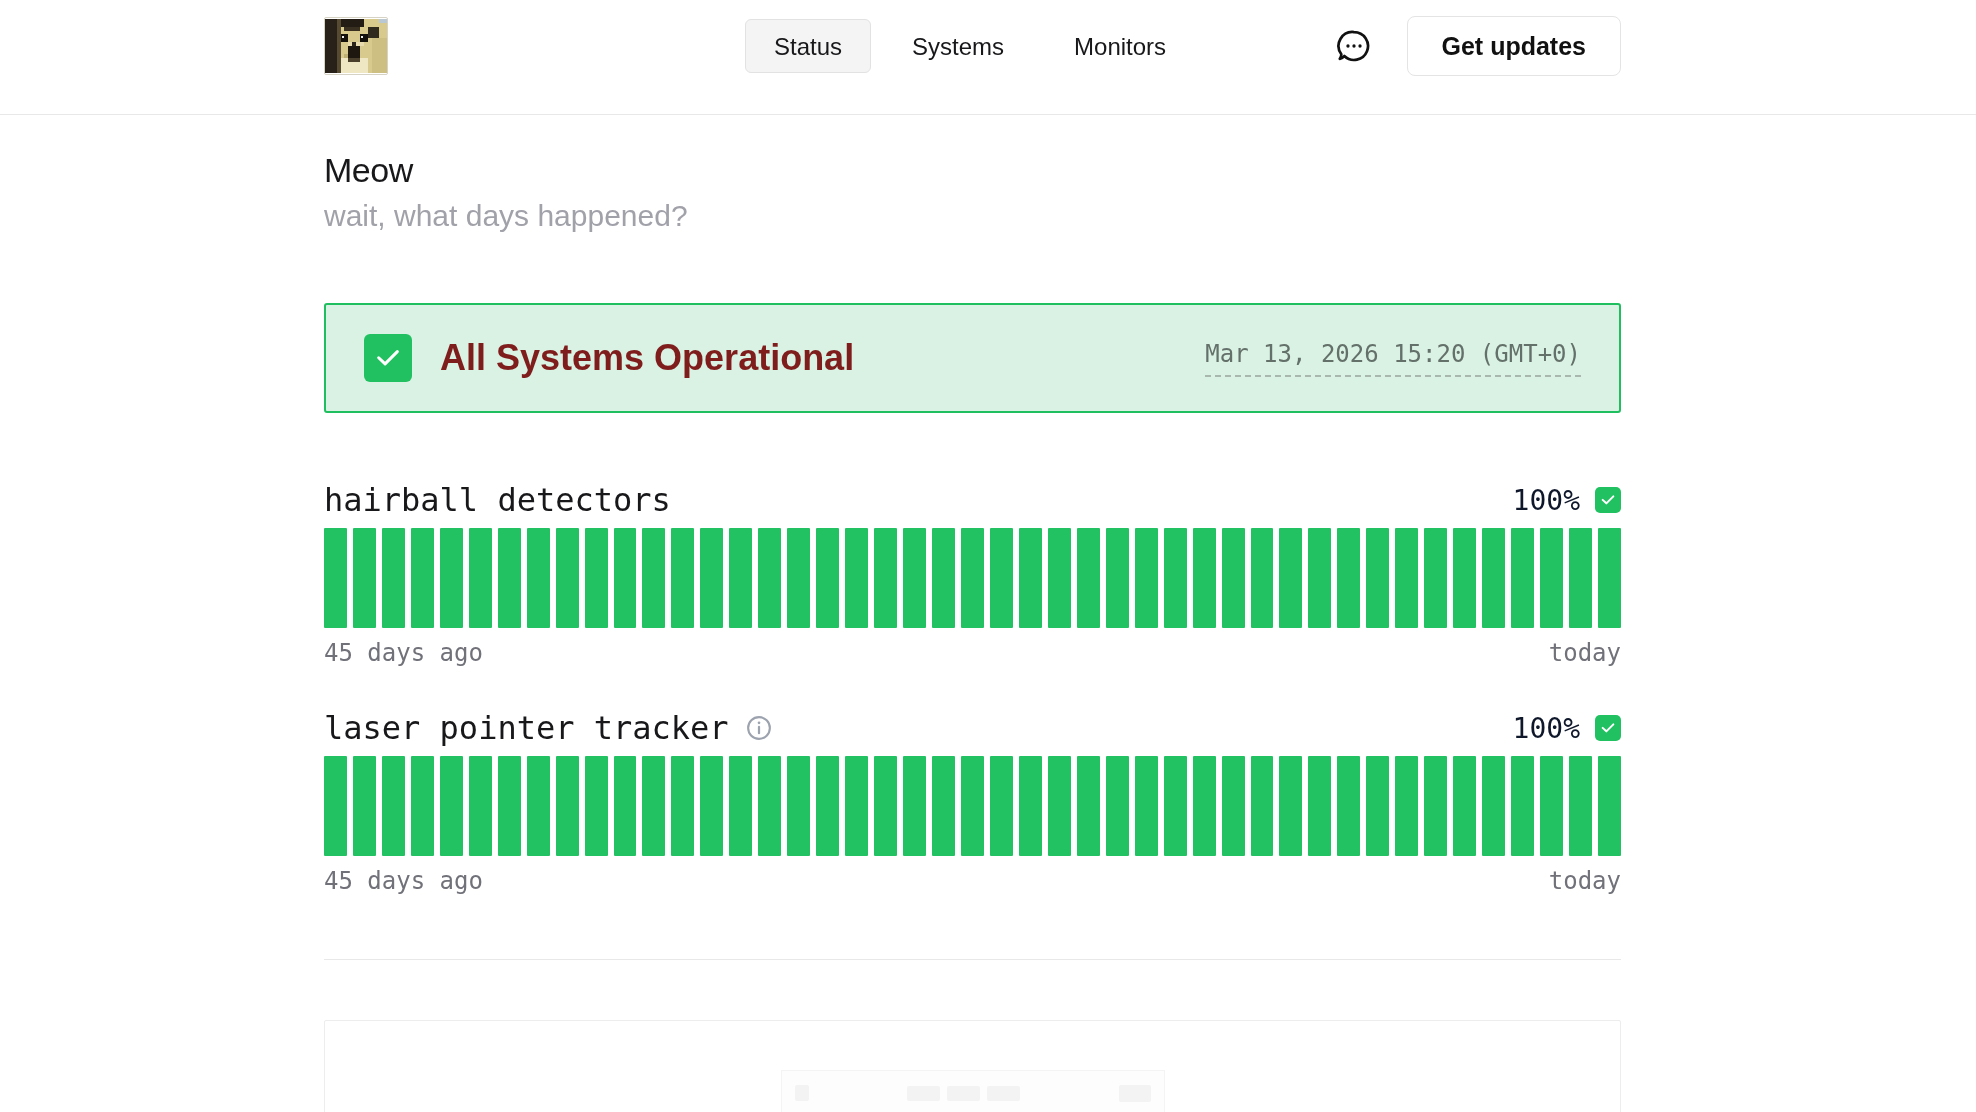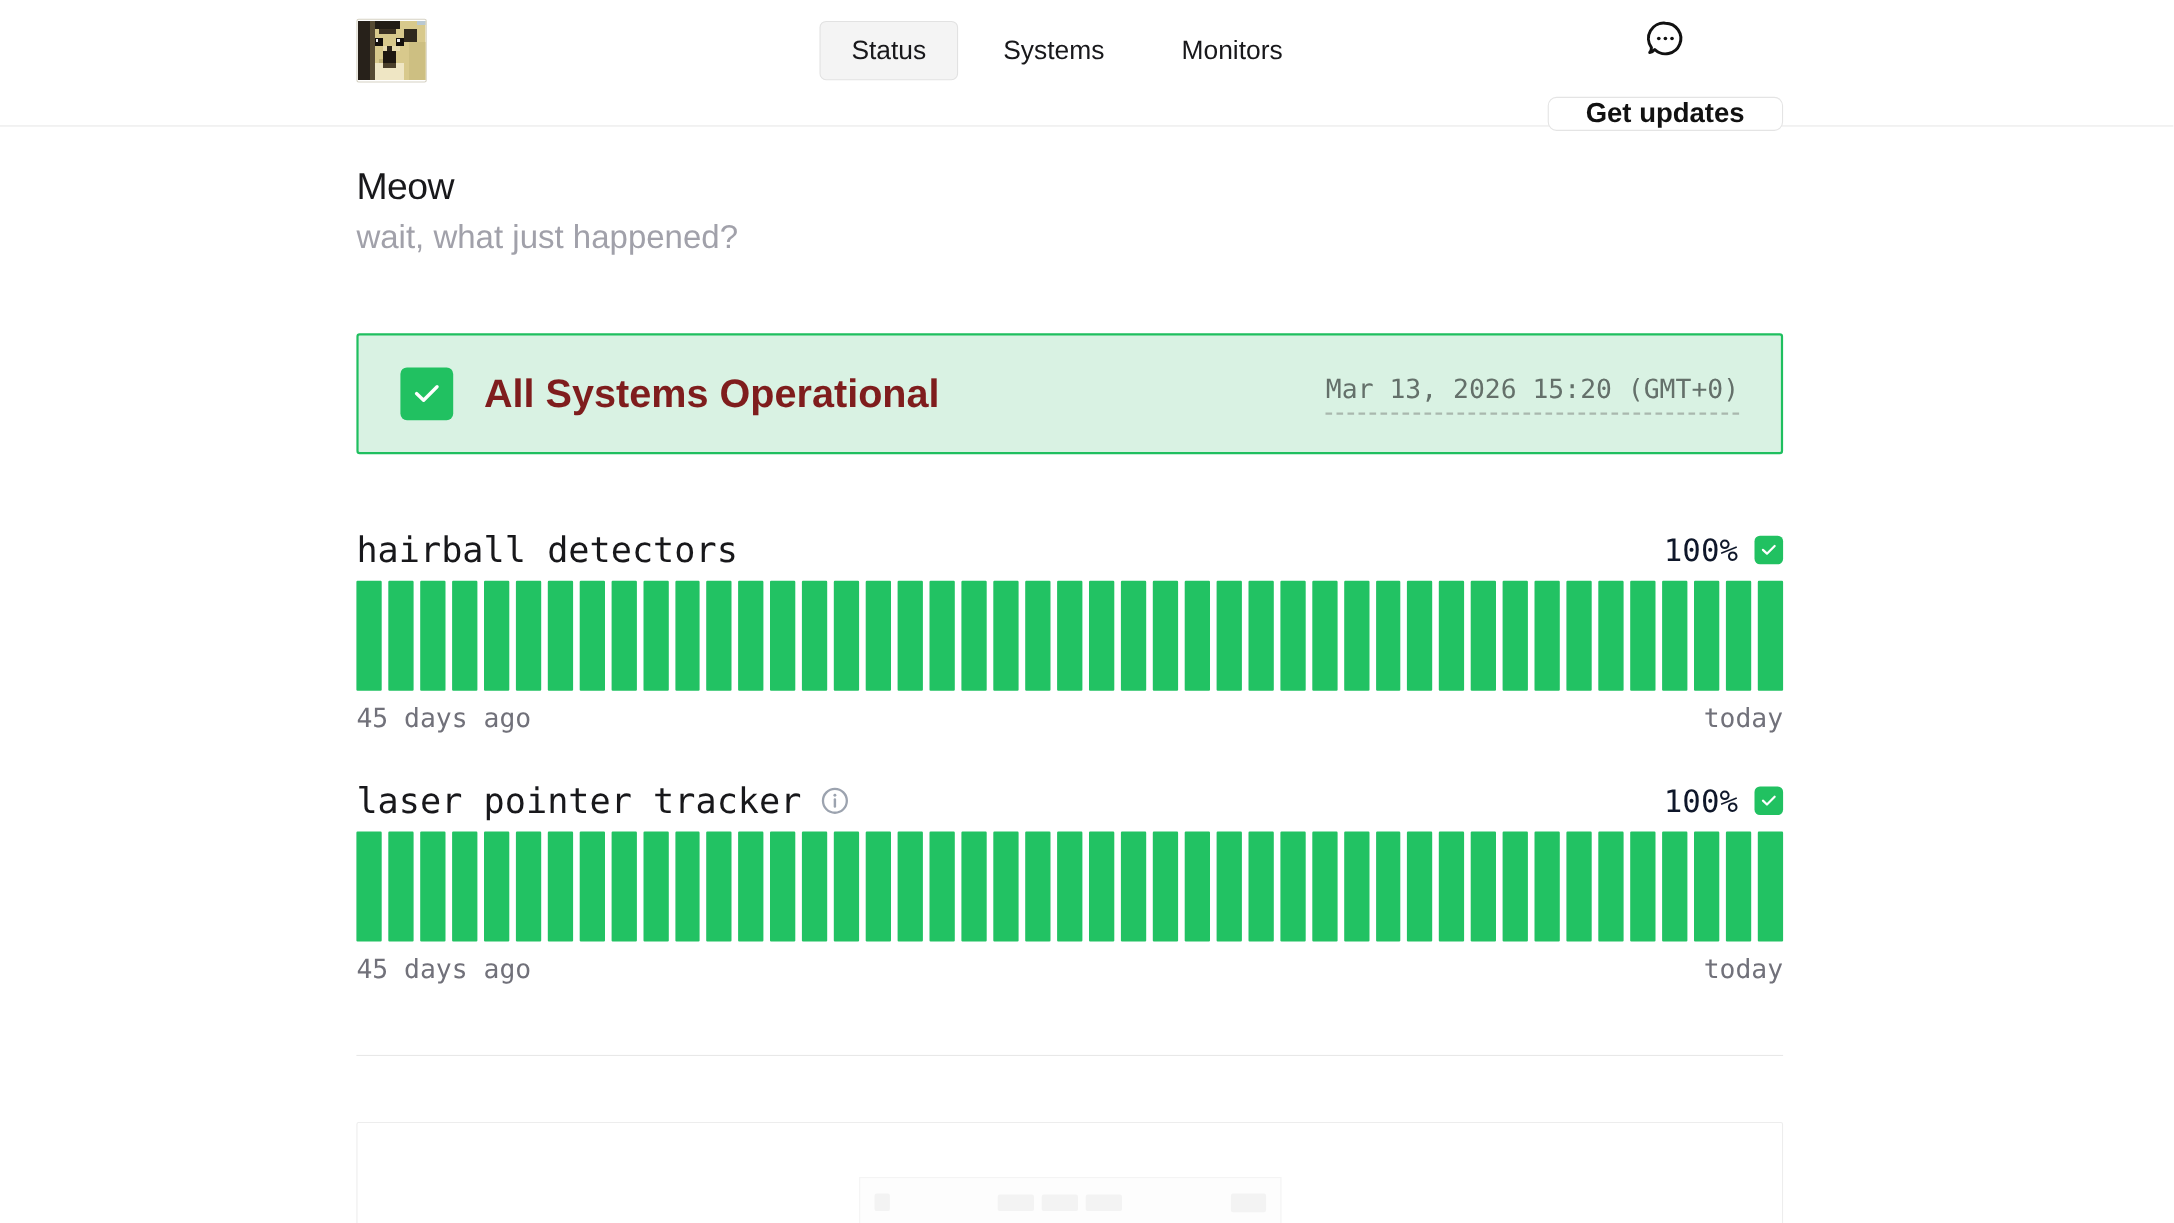--- a/index.html
+++ b/index.html
@@ -31,21 +31,21 @@
   }
   .nav-item {
     font-size: 24px; color: #18181b; text-decoration: none;
     height: 54px; line-height: 54px; padding: 0 28px;
     border-radius: 6px; border: 1px solid transparent;
     cursor: pointer; white-space: nowrap;
   }
   .nav-item.active { background: #f4f4f4; border-color: #e2e2e2; }
   .actions {
     position: absolute; right: 355px; top: 16px;
-    display: flex; align-items: center; gap: 34px; height: 60px; flex-direction: column;
+    display: flex; align-items: center; gap: 34px; height: 60px;
   }
   .feedback-btn { background: none; border: none; cursor: pointer; width: 38px; height: 38px; padding: 0; }
   .feedback-btn svg { width: 38px; height: 38px; display: block; }
   .get-updates {
     height: 60px; padding: 0 34px;
     background: #fff; border: 1px solid #e4e4e4; border-radius: 8px;
     font-family: "Liberation Sans", sans-serif;
     font-size: 25px; font-weight: 700; color: #111; cursor: pointer;
   }
 
@@ -159,21 +159,21 @@
         <circle cx="12" cy="12" r="1.05" fill="#111"></circle>
         <circle cx="15.8" cy="12" r="1.05" fill="#111"></circle>
       </svg>
     </button>
     <button class="get-updates">Get updates</button>
   </div>
 </header>
 
 <main>
   <h1>Meow</h1>
-  <div class="subtitle">wait, what just happened?</div>
+  <div class="subtitle">wait, what days happened?</div>
 
   <section class="banner">
     <span class="banner-check">
       <svg viewBox="0 0 24 24" fill="none">
           <path d="M20 6.5 9.5 17 4 11.8" stroke="#fff" stroke-width="2.6" stroke-linecap="round" stroke-linejoin="round"></path>
         </svg>
     </span>
     <span class="banner-label">All Systems Operational</span>
     <span class="banner-time mono">Mar 13, 2026 15:20 (GMT+0)</span>
   </section>

